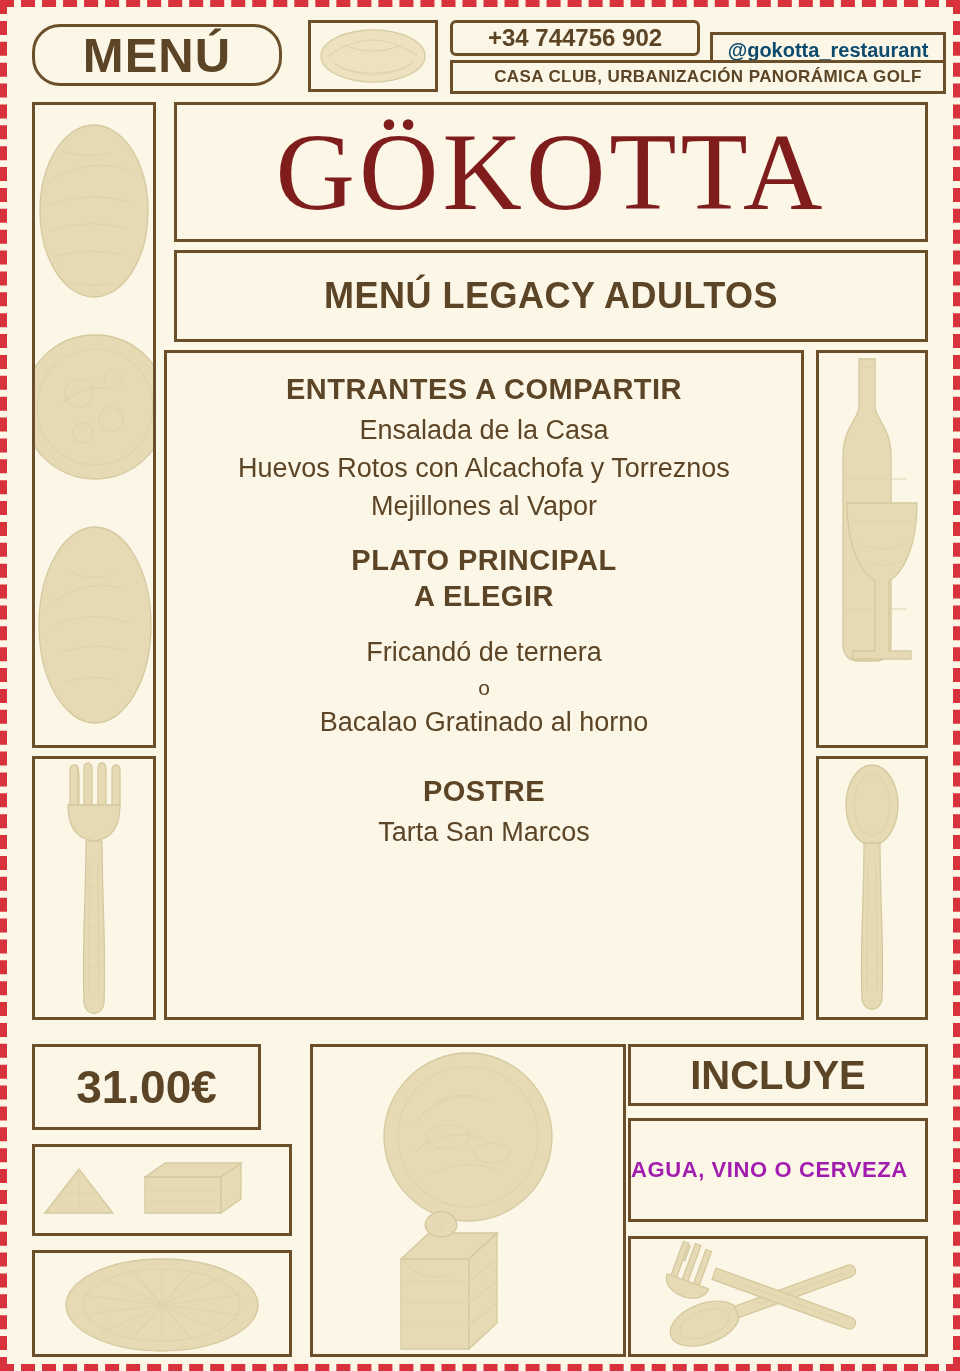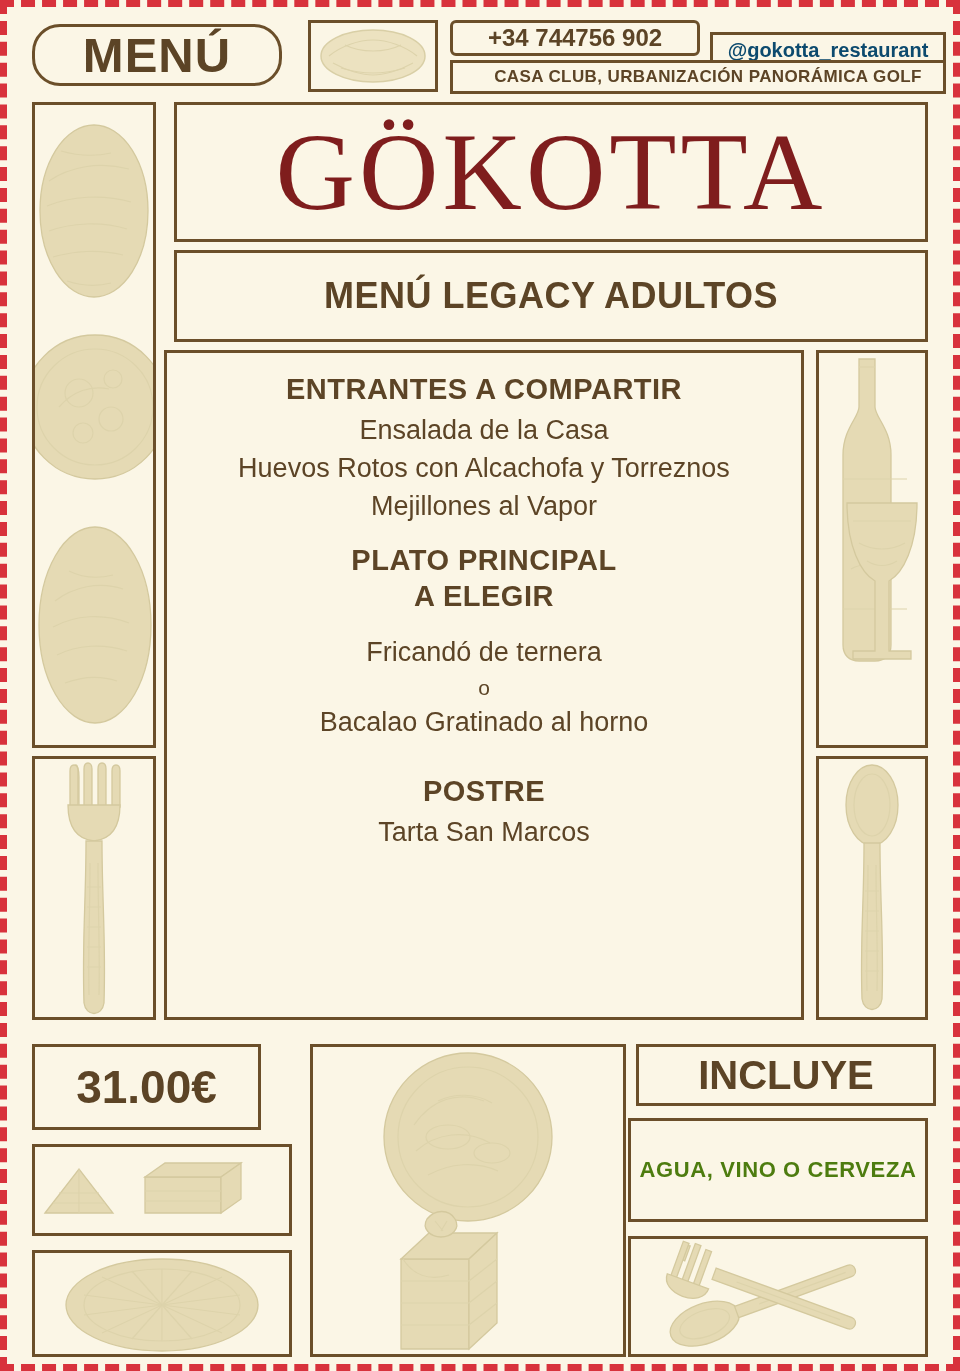--- a/index.html
+++ b/index.html
@@ -211,33 +211,32 @@
     overflow: hidden;
   }
   .incluye-box {
     position: absolute;
     left: 614px; top: 1030px;
     width: 300px; height: 62px;
     display: flex; align-items: center; justify-content: center;
     font-size: 40px;
     font-weight: 800;
     color: #5c4426;
-    margin-left: 8px;
   }
   .incluye-text-box {
     position: absolute;
     left: 614px; top: 1104px;
     width: 300px; height: 104px;
-    display: flex; align-items: center; justify-content: center;
+    display: flex; align-items: center; justify-content: flex-start;
     text-align: center;
     font-size: 22px;
     font-weight: 600;
     letter-spacing: 0.6px;
     line-height: 1.4;
-    color: #4d7c0f;
+    color: #a21caf;
   }
   .cutlery-box {
     position: absolute;
     left: 614px; top: 1222px;
     width: 300px; height: 121px;
     overflow: hidden;
   }
 
   svg { display: block; }
   .ln-thin { fill: none; stroke: #ddd3ab; stroke-width: 1.2; }

